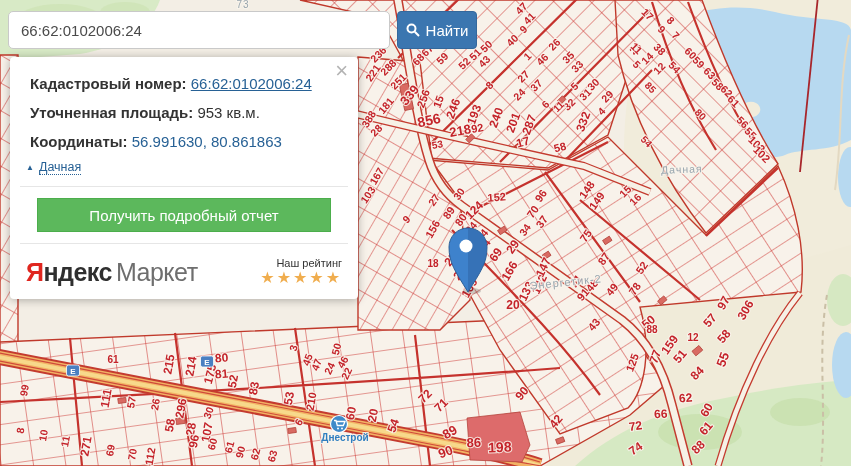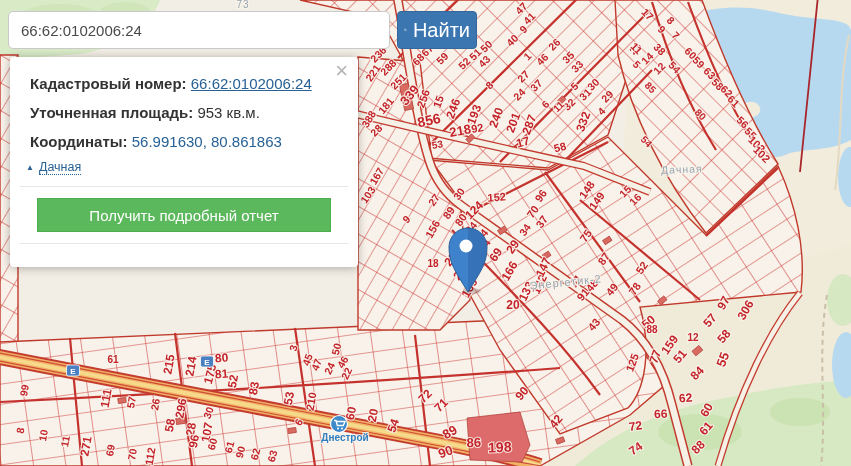--- a/index.html
+++ b/index.html
@@ -8,21 +8,21 @@
   #map-svg text{font-family:"Liberation Sans",sans-serif;font-weight:700;fill:#c4232a;
     paint-order:stroke;stroke:rgba(249,244,236,.85);stroke-width:2.2px;}
   #map-svg text.street{font-weight:400;fill:#98a5ae;letter-spacing:1px;}
   #map-svg text.poi-label{fill:#2f7ec0;font-size:10px;}
   #map-svg text.shield-t{fill:#fff;stroke:none;font-size:8px;font-weight:700;}
   
   .searchbar{position:absolute;left:8px;top:11px;display:flex;z-index:6;}
   #search-input{width:382px;height:38px;border:1px solid #c9c9c9;border-radius:5px;
     padding:0 12px;font-size:15px;color:#4a4a4a;background:#fff;box-sizing:border-box;outline:none;}
   #find-btn{margin-left:7px;width:80px;height:38px;background:#3b76b0;border:1px solid #34689c;
-    border-radius:4px;color:#fff;font-size:20px;display:flex;align-items:center;justify-content:center;
+    border-radius:4px;color:#fff;font-size:15px;display:flex;align-items:center;justify-content:center;
     gap:6px;cursor:pointer;}
   
   .card{position:absolute;left:10px;top:57px;width:348px;background:#fff;border-radius:4px;
     box-shadow:0 1px 10px rgba(0,0,0,.3);z-index:5;padding:8px 14px 12px;box-sizing:border-box;}
   .crow{margin:8px 6px;font-size:15px;color:#333;line-height:21px;}
   .lbl{font-weight:700;}
   a.lnk{color:#276195;text-decoration:none;cursor:pointer;}
   a.u{text-decoration:underline;}
   .collapse{font-size:12.5px;color:#276195;cursor:pointer;display:inline-flex;align-items:center;
     gap:5px;margin:0 2px;}
@@ -407,14 +407,23 @@
       <span class="tri">▲</span>
       <span class="txt">Дачная</span>
     </a>
 
     <hr class="div">
 
     <button class="report-btn">Получить подробный отчет</button>
 
     <hr class="div">
 
+    <div class="footer">
+      <div class="brand">
+        <span class="ya">Я</span><span class="nd">ндекс</span><span class="mk">Маркет</span>
+      </div>
+      <div class="rating">
+        <span class="rl">Наш рейтинг</span>
+        <span class="stars">★★★★★</span>
+      </div>
+    </div>
   </div>
 </div>
 
 </body></html>

